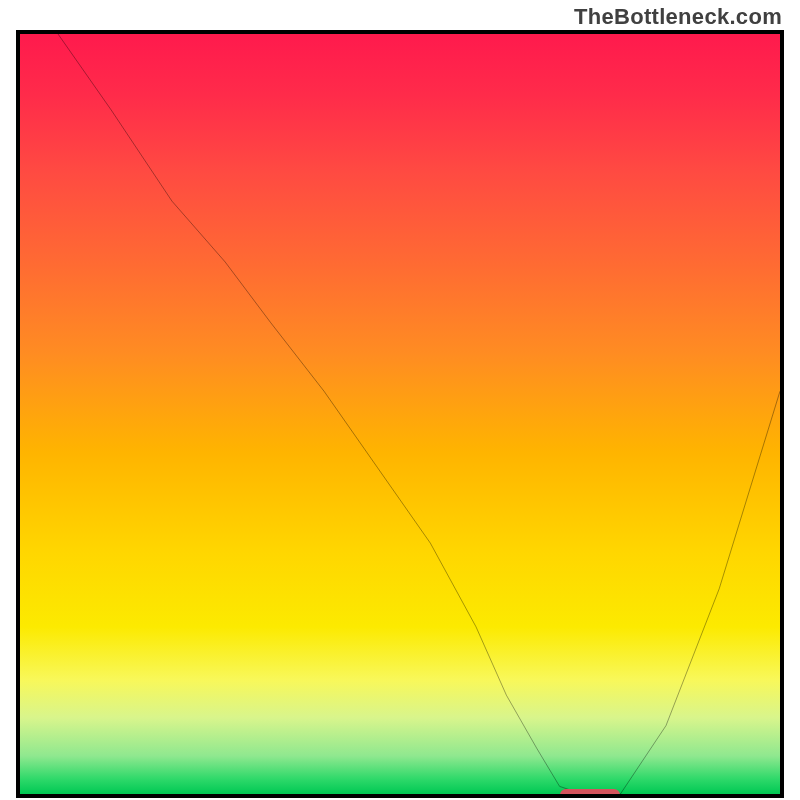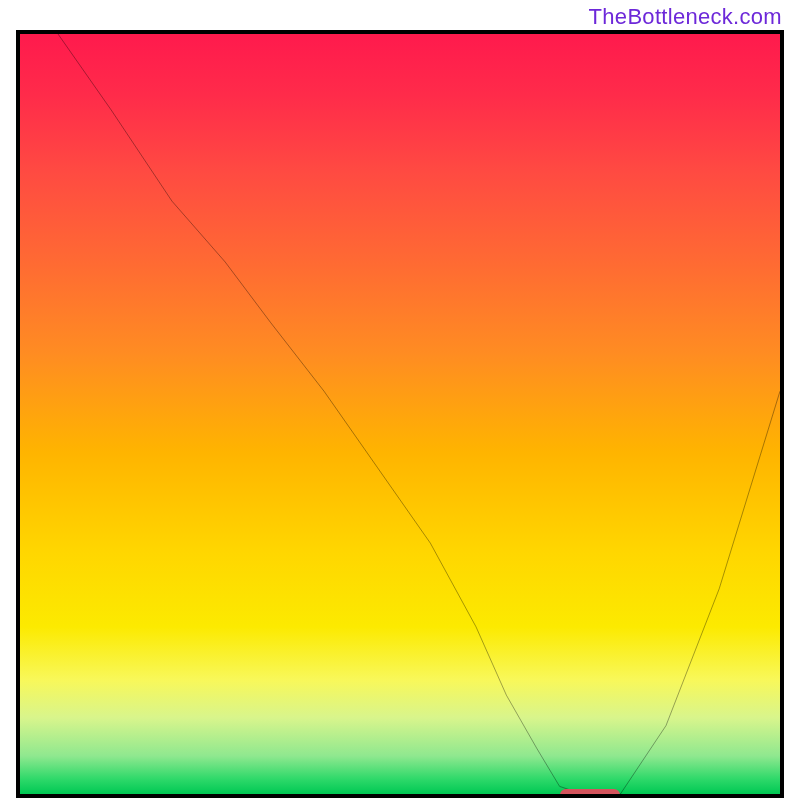--- a/index.html
+++ b/index.html
@@ -50,22 +50,22 @@
       #8fe88f 95%,
       #2fd96a 98%,
       #00c853 100%
     );
   }
   .watermark {
     position: absolute;
     right: 18px;
     top: 4px;
     font-size: 22px;
-    font-weight: 400;
-    color: #6d28d9;
+    font-weight: 700;
+    color: #404040;
     letter-spacing: 0.3px;
   }
   svg.curve {
     position: absolute;
     left: 0;
     top: 0;
     width: 100%;
     height: 100%;
   }
   .marker {

